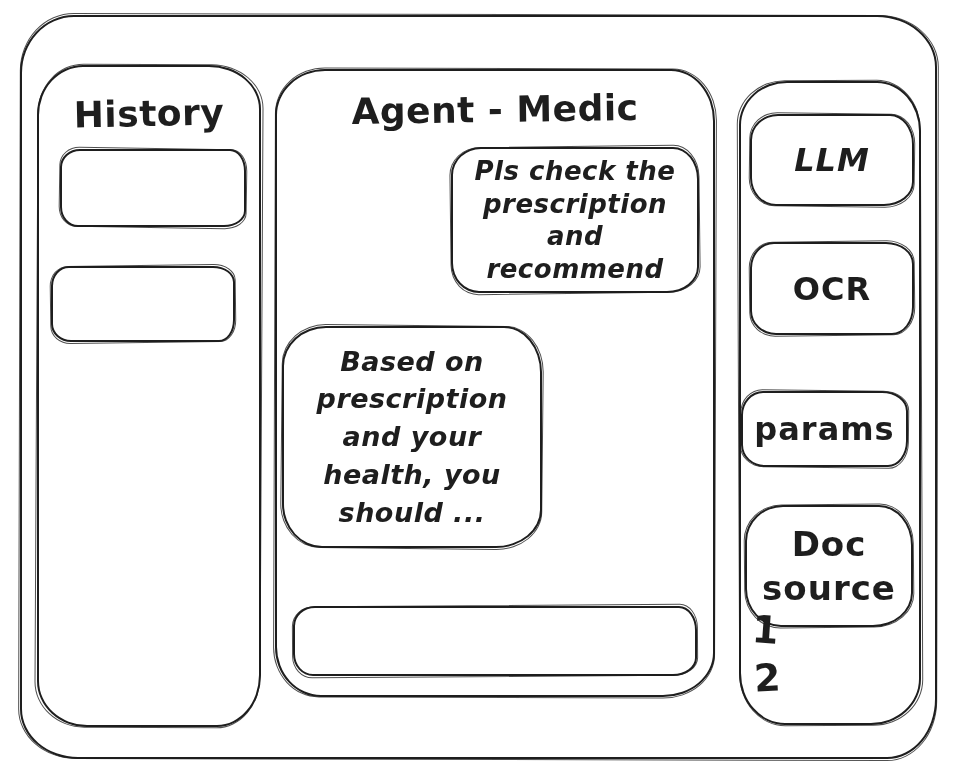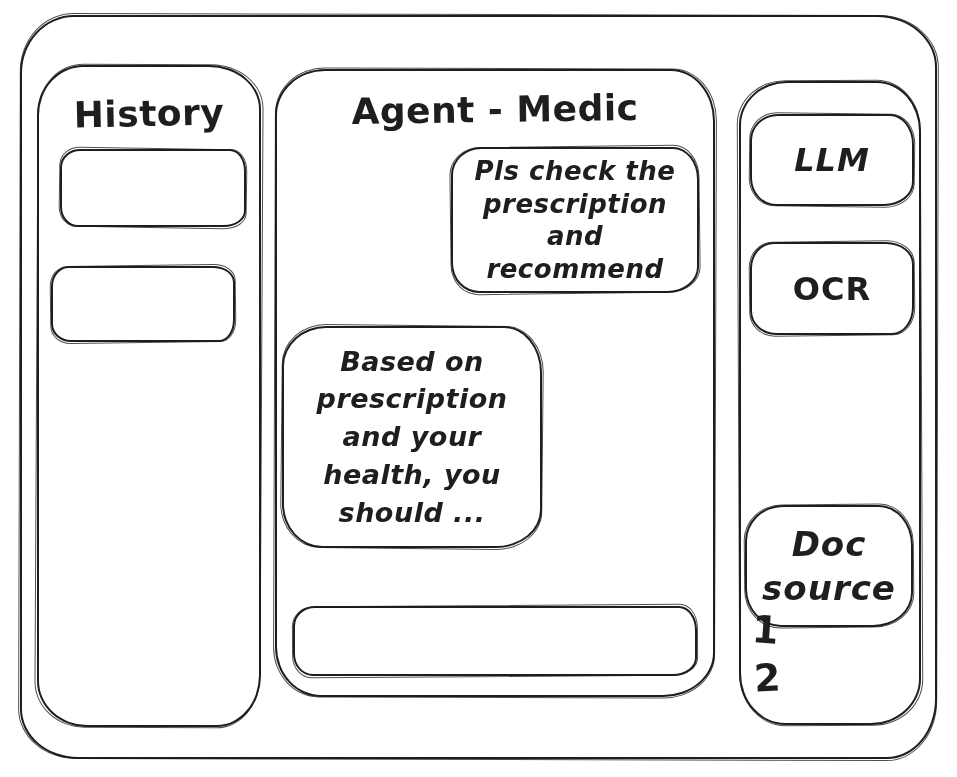--- a/index.html
+++ b/index.html
@@ -129,21 +129,21 @@
   .tool-params{
     left:0px; top:308px; width:167px; height:76px;
     border-radius:22px 26px 20px 24px / 24px 20px 26px 22px;
     --wob:.7deg;
     font-size:32px; text-transform:lowercase;
   }
   .tool-doc{
     left:4px; top:422px; width:168px; height:122px;
     border-radius:38px 34px 40px 36px / 36px 40px 34px 38px;
     --wob:-.6deg;
-    font-size:34px; line-height:1.3; padding:20px 20px;font-style:italic;
+    font-size:34px; line-height:1.3; padding:20px 20px;
   }
   .doc-num{
     position:absolute;
     font-size:38px; font-weight:700;
     z-index:3;
   }
   .doc-num-1{ left:11px; top:524px; transform:rotate(4deg); }
   .doc-num-2{ left:13px; top:572px; transform:rotate(-3deg); }
 </style>
 </head>
@@ -160,18 +160,19 @@
   <div class="sk panel-chat">
     <div class="hand chat-title">Agent - Medic</div>
     <div class="sk bubble bubble-user hand">Pls check the prescription and recommend</div>
     <div class="sk bubble bubble-assistant hand">Based on prescription and your health, you should ...</div>
     <div class="sk input-bar hand"></div>
   </div>
 
   <div class="sk panel-tools">
     <div class="sk tool tool-llm hand">LLM</div>
     <div class="sk tool tool-ocr hand">OCR</div>
+    <div class="sk tool tool-params hand">params</div>
     <div class="sk tool tool-doc hand">Doc source</div>
     <div class="doc-num doc-num-1 hand">1</div>
     <div class="doc-num doc-num-2 hand">2</div>
   </div>
 
 </div>
 
 </body></html>

